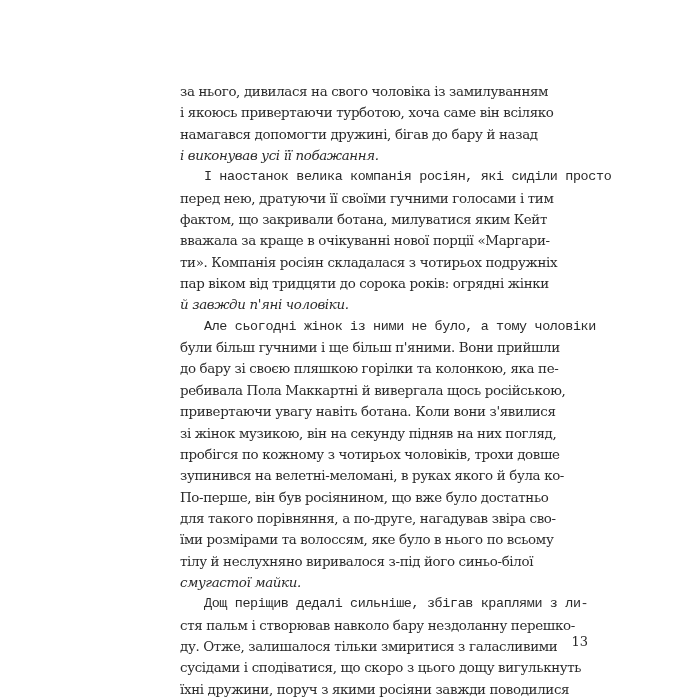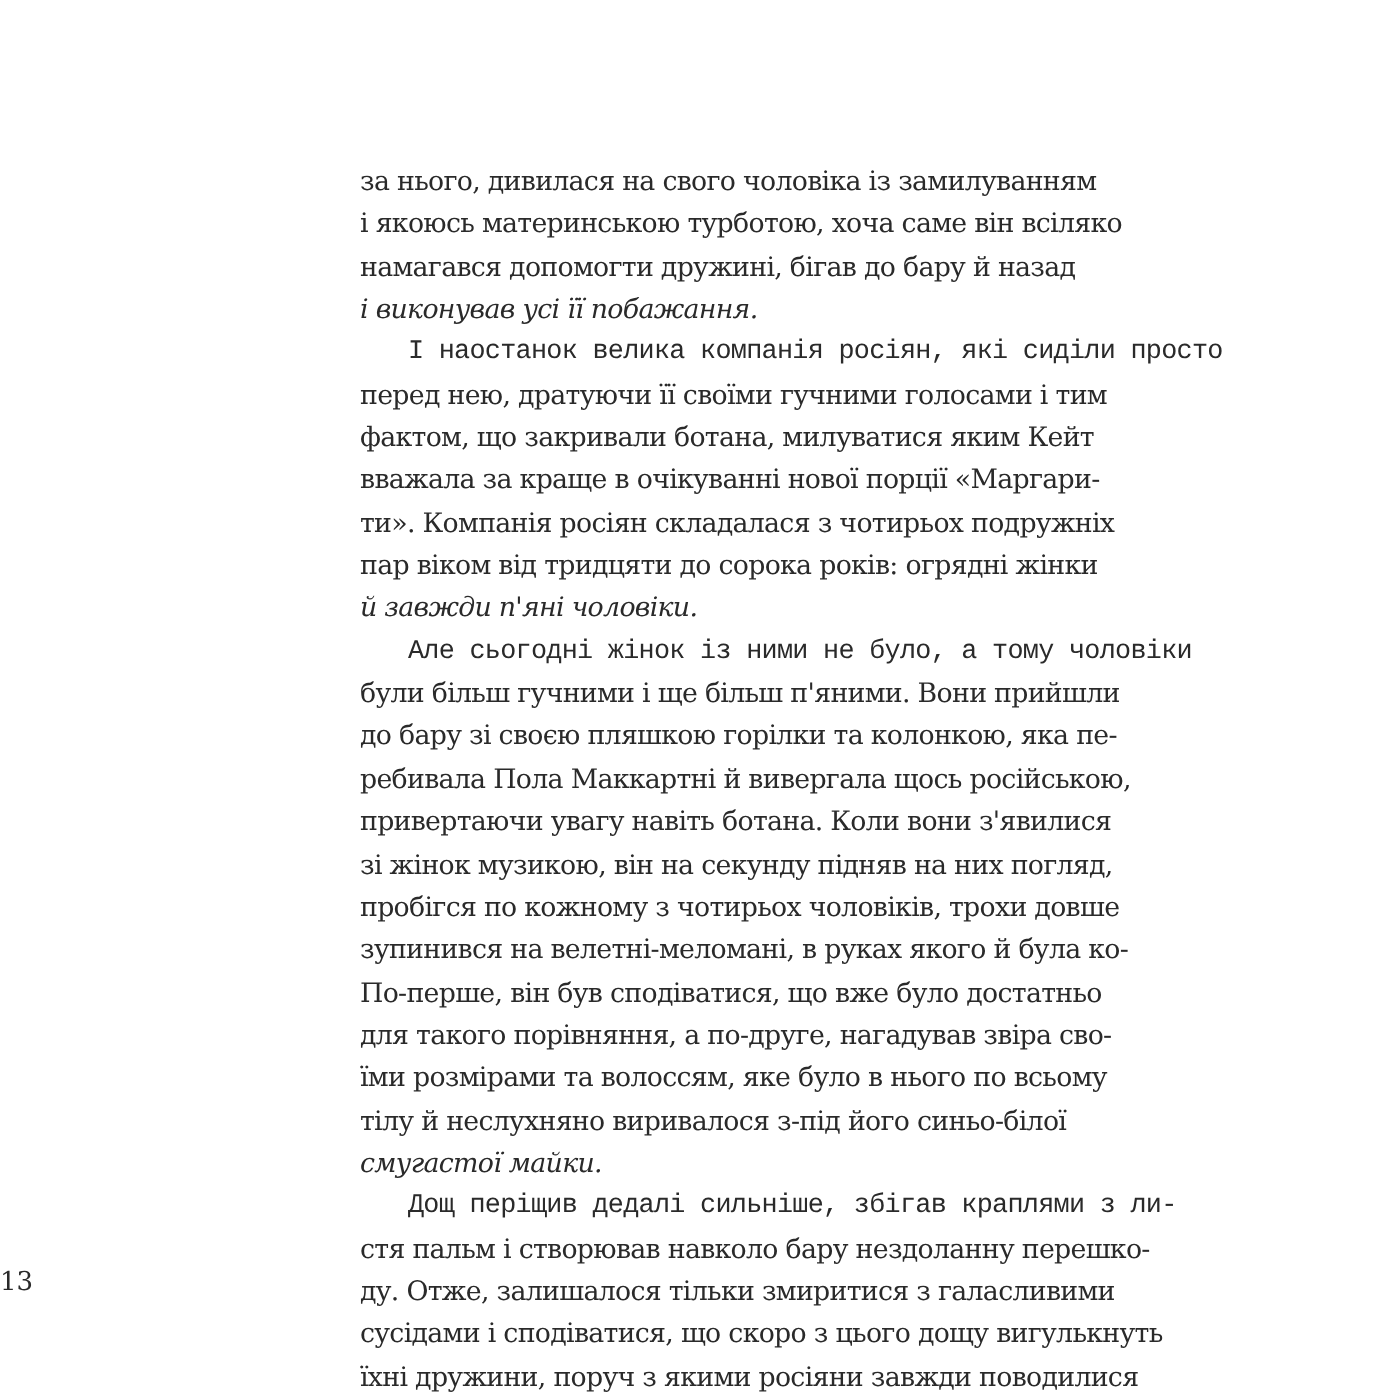--- a/index.html
+++ b/index.html
@@ -7,48 +7,48 @@
     .page {
       position: absolute; left: 180px; top: 81px; width: 341px;
       font-family: "DejaVu Serif", serif;
       font-size: 13.4px; line-height: 21.35px; color: #2a2a2a;
       letter-spacing: -0.35px;
     }
     .line { white-space: nowrap; text-align: justify; text-align-last: justify; height: 21.35px; }
     .line.last { text-align-last: left; font-style: italic; }
     .line.indent { padding-left: 24px; font-family: Liberation Mono, monospace; }
     .page-number {
-      position: absolute; left: 0; width: 588px; top: 634px; text-align: left;
+      position: absolute; left: 0; width: 588px; top: 634px; text-align: right;
       font-family: "DejaVu Serif", serif; font-size: 13px; color: #2a2a2a;
     }
   </style>
 </head>
 <body>
 
 <div class="page" id="page-body">
     <div class="line">за нього, дивилася на свого чоловіка із замилуванням</div>
-    <div class="line">і якоюсь материнською турботою, хоча саме він всіляко</div>
+    <div class="line">і якоюсь привертаючи турботою, хоча саме він всіляко</div>
     <div class="line">намагався допомогти дружині, бігав до бару й назад</div>
     <div class="line last">і виконував усі її побажання.</div>
     <div class="line indent">І наостанок велика компанія росіян, які сиділи просто</div>
     <div class="line">перед нею, дратуючи її своїми гучними голосами і тим</div>
     <div class="line">фактом, що закривали ботана, милуватися яким Кейт</div>
     <div class="line">вважала за краще в очікуванні нової порції «Маргари-</div>
     <div class="line">ти». Компанія росіян складалася з чотирьох подружніх</div>
     <div class="line">пар віком від тридцяти до сорока років: огрядні жінки</div>
     <div class="line last">й завжди п'яні чоловіки.</div>
     <div class="line indent">Але сьогодні жінок із ними не було, а тому чоловіки</div>
     <div class="line">були більш гучними і ще більш п'яними. Вони прийшли</div>
     <div class="line">до бару зі своєю пляшкою горілки та колонкою, яка пе-</div>
     <div class="line">ребивала Пола Маккартні й вивергала щось російською,</div>
     <div class="line">привертаючи увагу навіть ботана. Коли вони з'явилися</div>
     <div class="line">зі жінок музикою, він на секунду підняв на них погляд,</div>
     <div class="line">пробігся по кожному з чотирьох чоловіків, трохи довше</div>
     <div class="line">зупинився на велетні-меломані, в руках якого й була ко-</div>
-    <div class="line">По-перше, він був сподіватися, що вже було достатньо</div>
+    <div class="line">По-перше, він був росіянином, що вже було достатньо</div>
     <div class="line">для такого порівняння, а по-друге, нагадував звіра сво-</div>
     <div class="line">їми розмірами та волоссям, яке було в нього по всьому</div>
     <div class="line">тілу й неслухняно виривалося з-під його синьо-білої</div>
     <div class="line last">смугастої майки.</div>
     <div class="line indent">Дощ періщив дедалі сильніше, збігав краплями з ли-</div>
     <div class="line">стя пальм і створював навколо бару нездоланну перешко-</div>
     <div class="line">ду. Отже, залишалося тільки змиритися з галасливими</div>
     <div class="line">сусідами і сподіватися, що скоро з цього дощу вигулькнуть</div>
     <div class="line">їхні дружини, поруч з якими росіяни завжди поводилися</div>
   </div>

